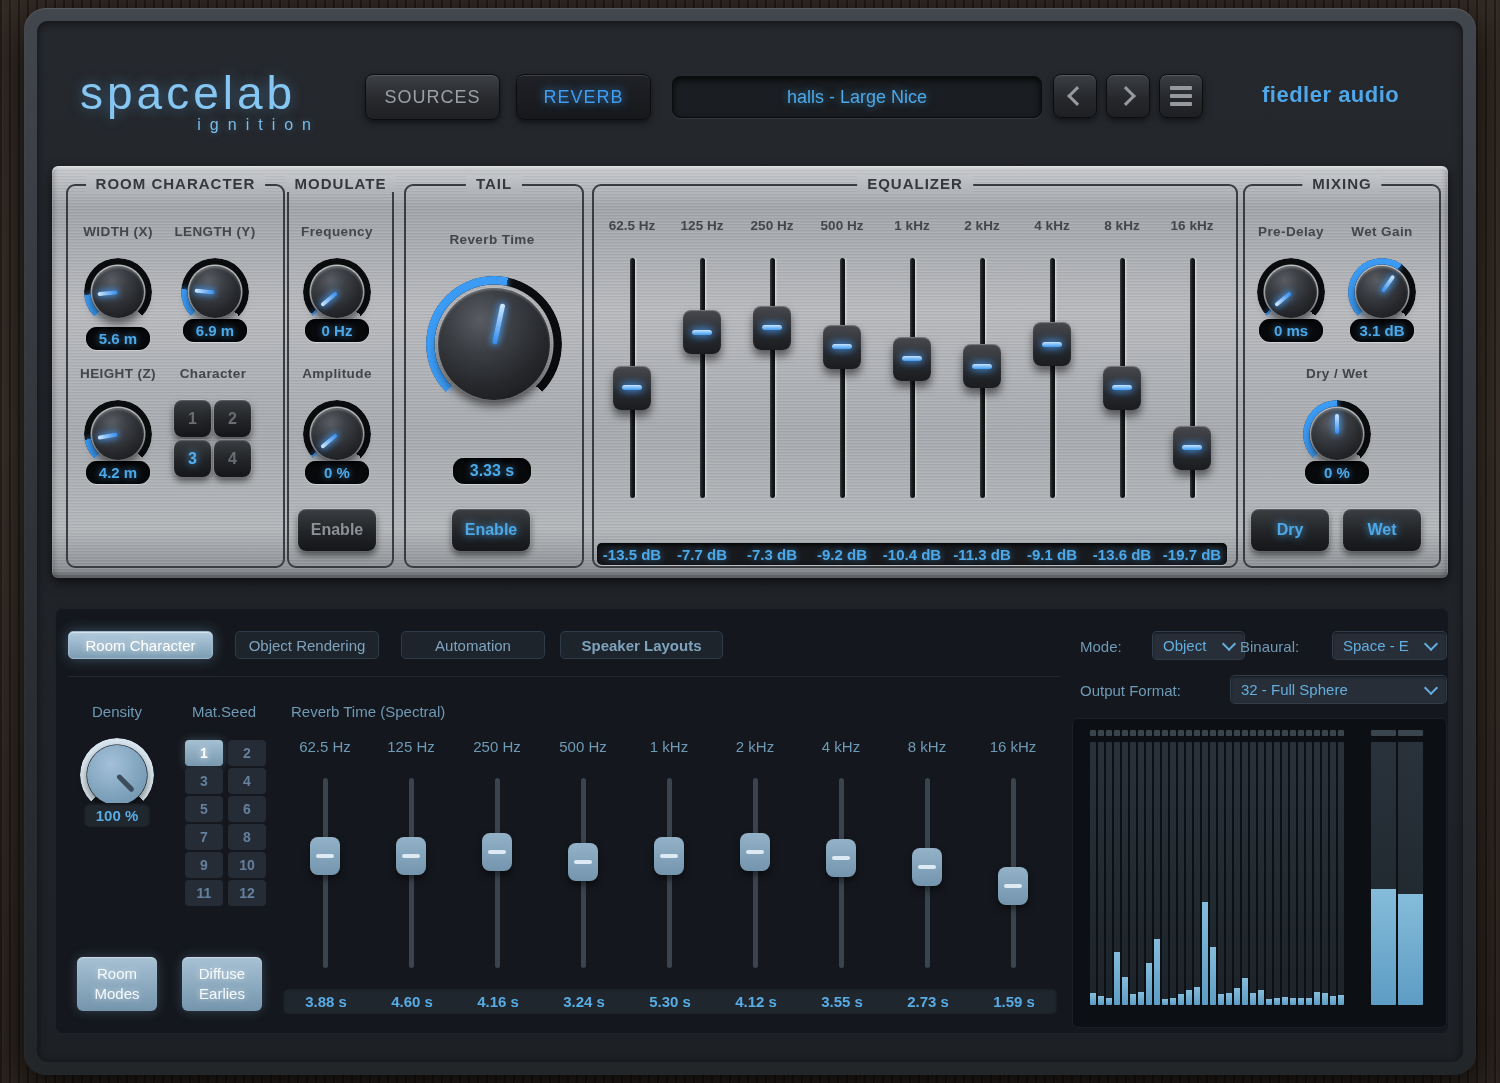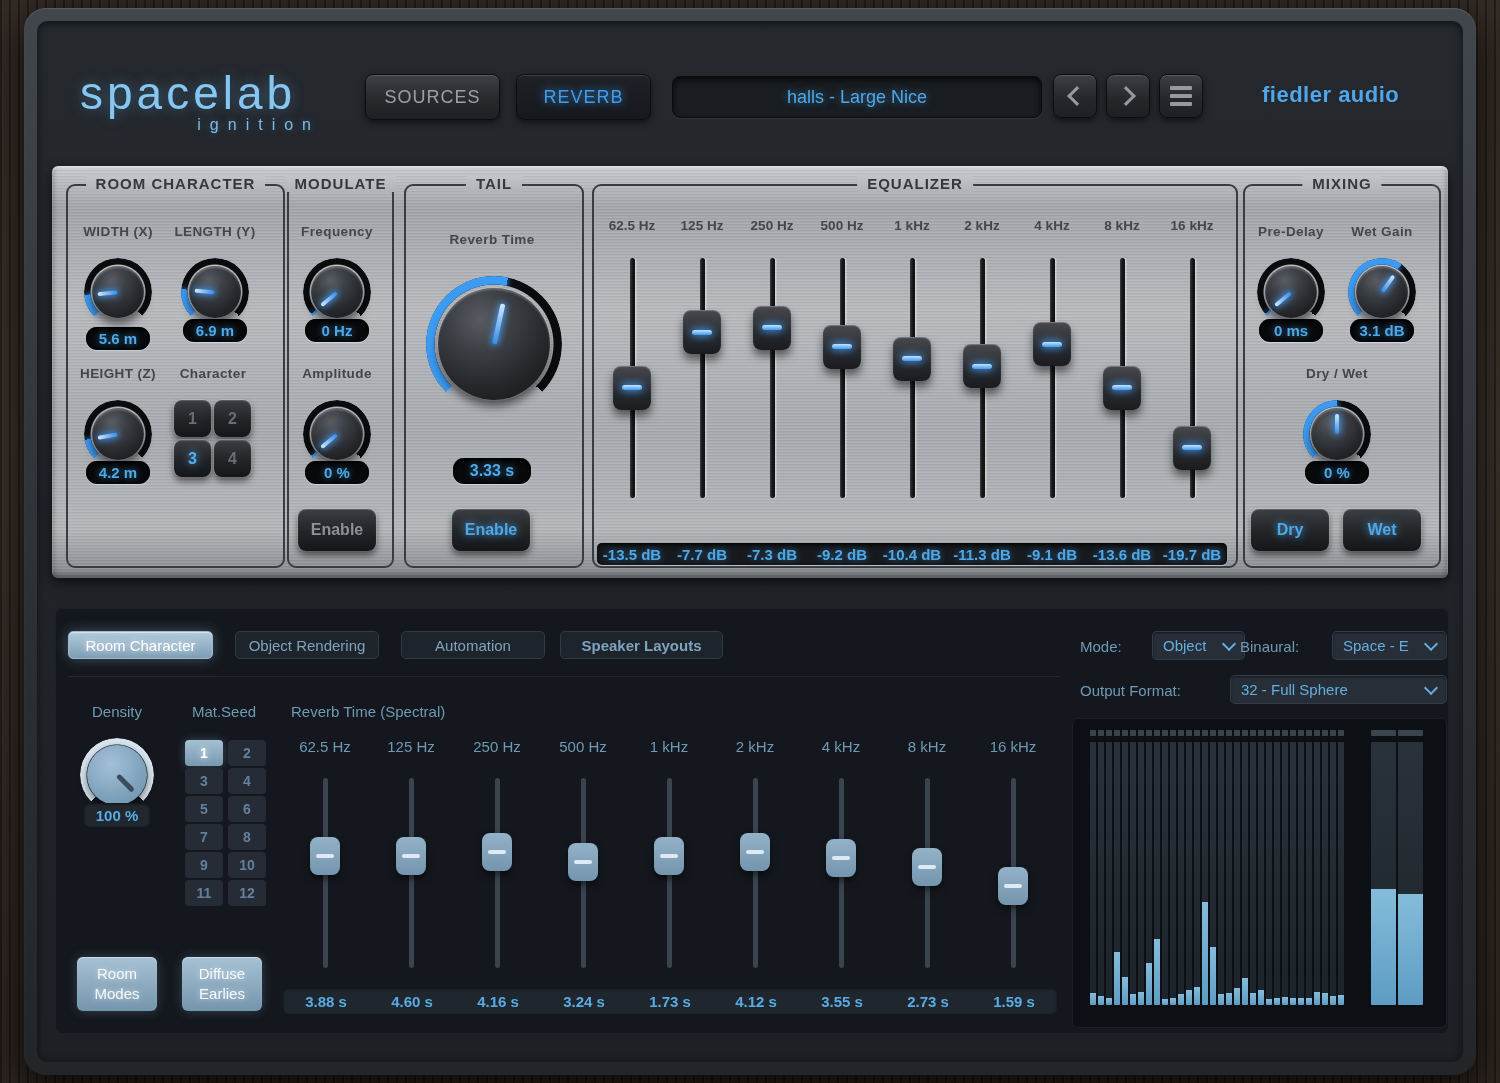--- a/index.html
+++ b/index.html
@@ -318,21 +318,21 @@
       <span style="width:60px;">Diffuse Earlies</span>
     </div>
 
   <div class="blabel" style="left:291px;top:703px;">Reverb Time (Spectral)</div>
   <div id="spec-sliders"></div>
   <div class="bstrip" id="spec-values">
       <span>3.88 s</span>
       <span>4.60 s</span>
       <span>4.16 s</span>
       <span>3.24 s</span>
-      <span>1.73 s</span>
+      <span>5.30 s</span>
       <span>4.12 s</span>
       <span>3.55 s</span>
       <span>2.73 s</span>
       <span>1.59 s</span>
     </div>
 
   <div class="blabel" style="left:1080px;top:638px;">Mode:</div>
   <div class="dd" style="left:1137px;top:632px;width:91px;height:27px;">
     <span>Object</span>
       <span class="chev"></span>

